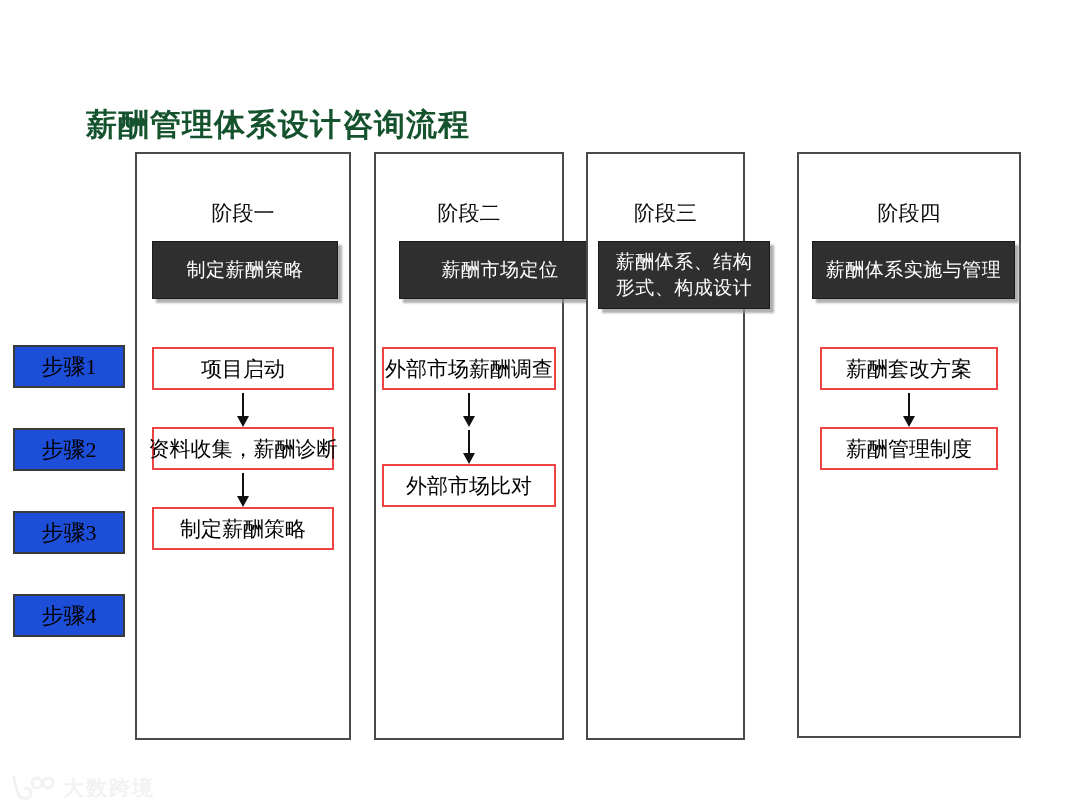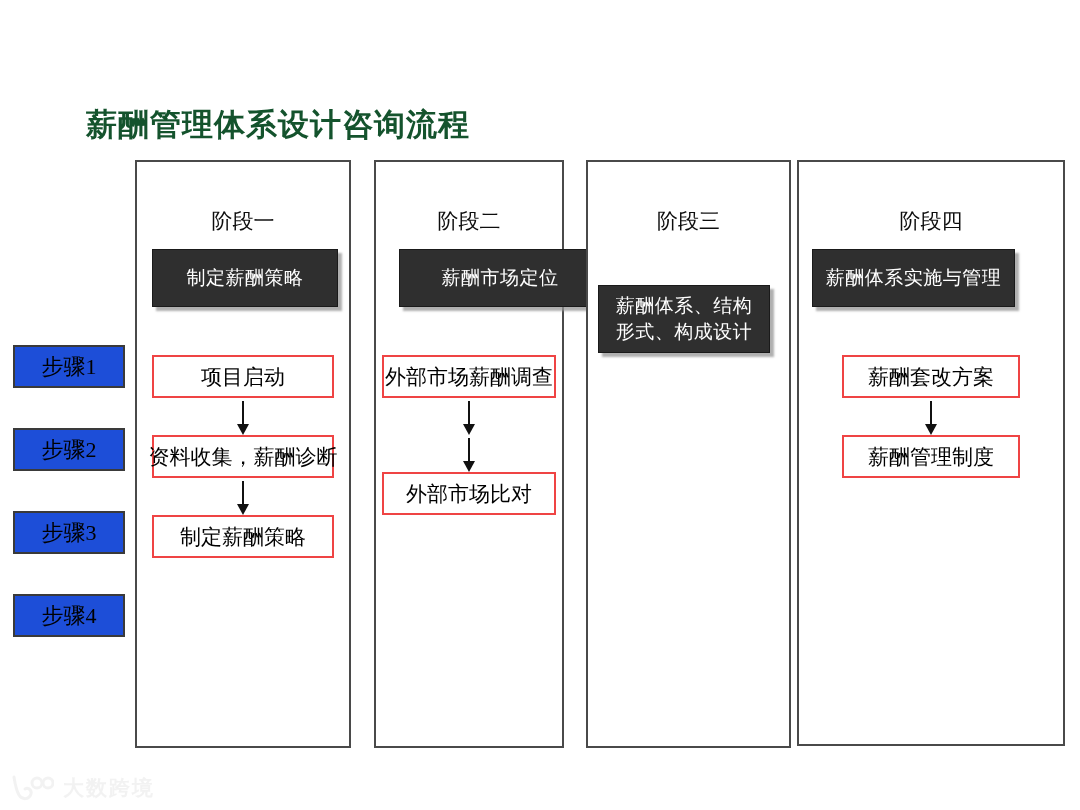--- a/index.html
+++ b/index.html
@@ -50,29 +50,29 @@
   }
 
   
   .panels {
     position: absolute;
     left: 135px;
     top: 152px;
   }
   .panel {
     position: absolute;
-    top: 8px;
+    top: 0;
     box-sizing: border-box;
     border: 2px solid #4a4a4a;
     background: #ffffff;
   }
   .panel-1 { left: 0px;   width: 216px; height: 588px; }
   .panel-2 { left: 239px; width: 190px; height: 588px; padding-left: 21px; }
-  .panel-3 { left: 451px; width: 205px; height: 588px; }
-  .panel-4 { left: 662px; width: 268px; height: 586px; padding-left: 24px; }
+  .panel-3 { left: 451px; width: 159px; height: 588px; }
+  .panel-4 { left: 662px; width: 224px; height: 586px; padding-left: 24px; }
 
   .phase-title {
     position: absolute;
     top: 45px;
     left: 0;
     right: 0;
     text-align: center;
     font-size: 21px;
     color: #0d0d0d;
   }
@@ -89,21 +89,21 @@
     display: flex;
     align-items: center;
     justify-content: center;
     text-align: center;
     font-size: 19px;
     line-height: 26px;
     letter-spacing: 0.5px;
   }
   .panel-1 .phase-head { left: 15px;  width: 186px; height: 58px; }
   .panel-2 .phase-head { left: 11px;  width: 202px; height: 58px; margin-left: 12px; }
-  .panel-3 .phase-head { left: 10px;  width: 172px; height: 68px; margin-top: 36px; }
+  .panel-3 .phase-head { left: 10px;  width: 172px; height: 68px; }
   .panel-4 .phase-head { left: 13px;  width: 203px; height: 58px; }
 
   
   .flow {
     position: absolute;
     top: 193px;
     left: 0;
     right: 0;
   }
   .flow-box {

